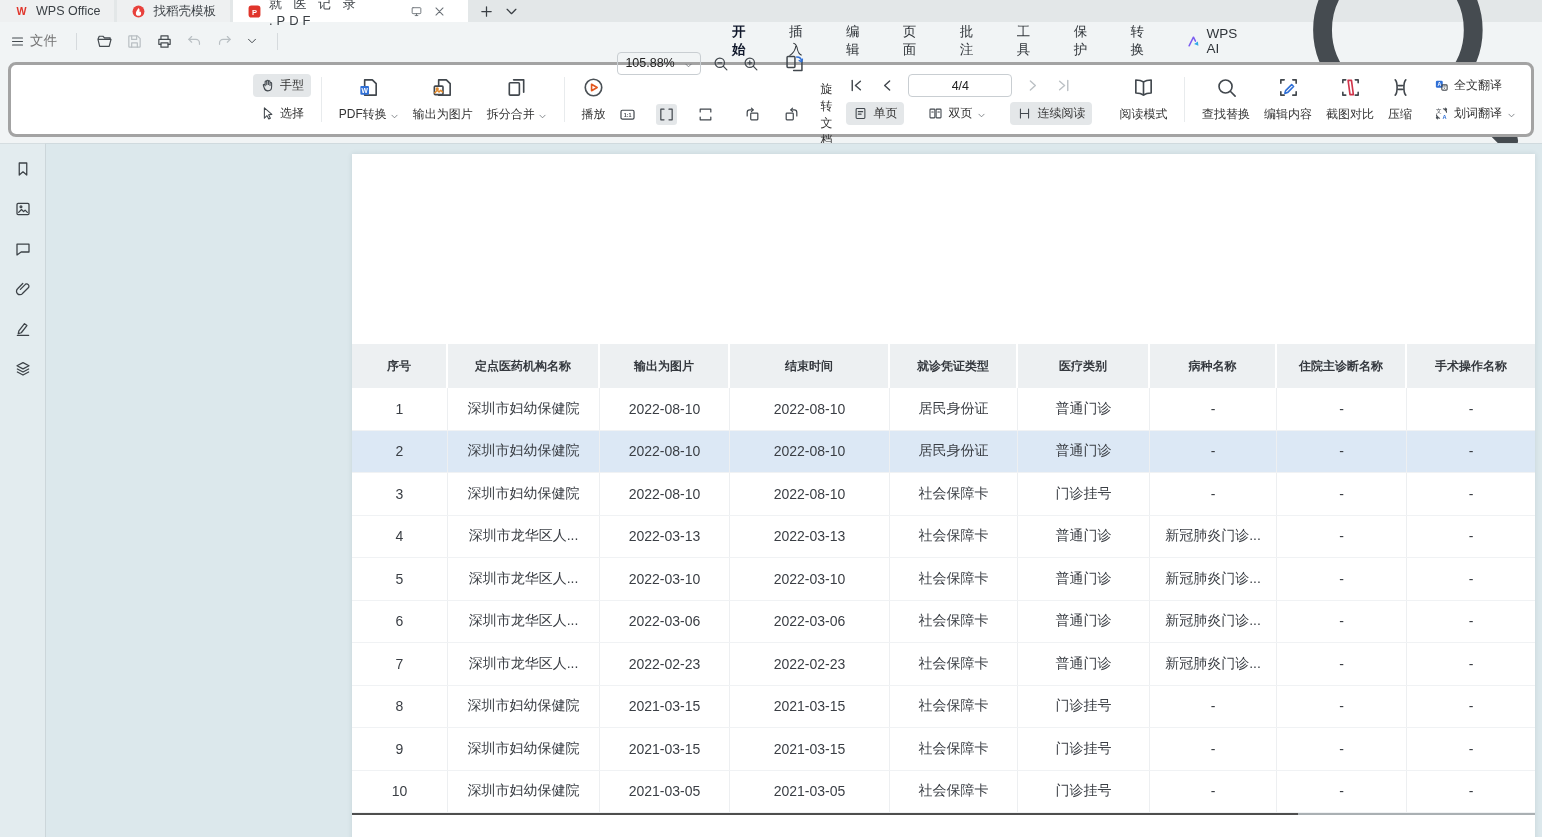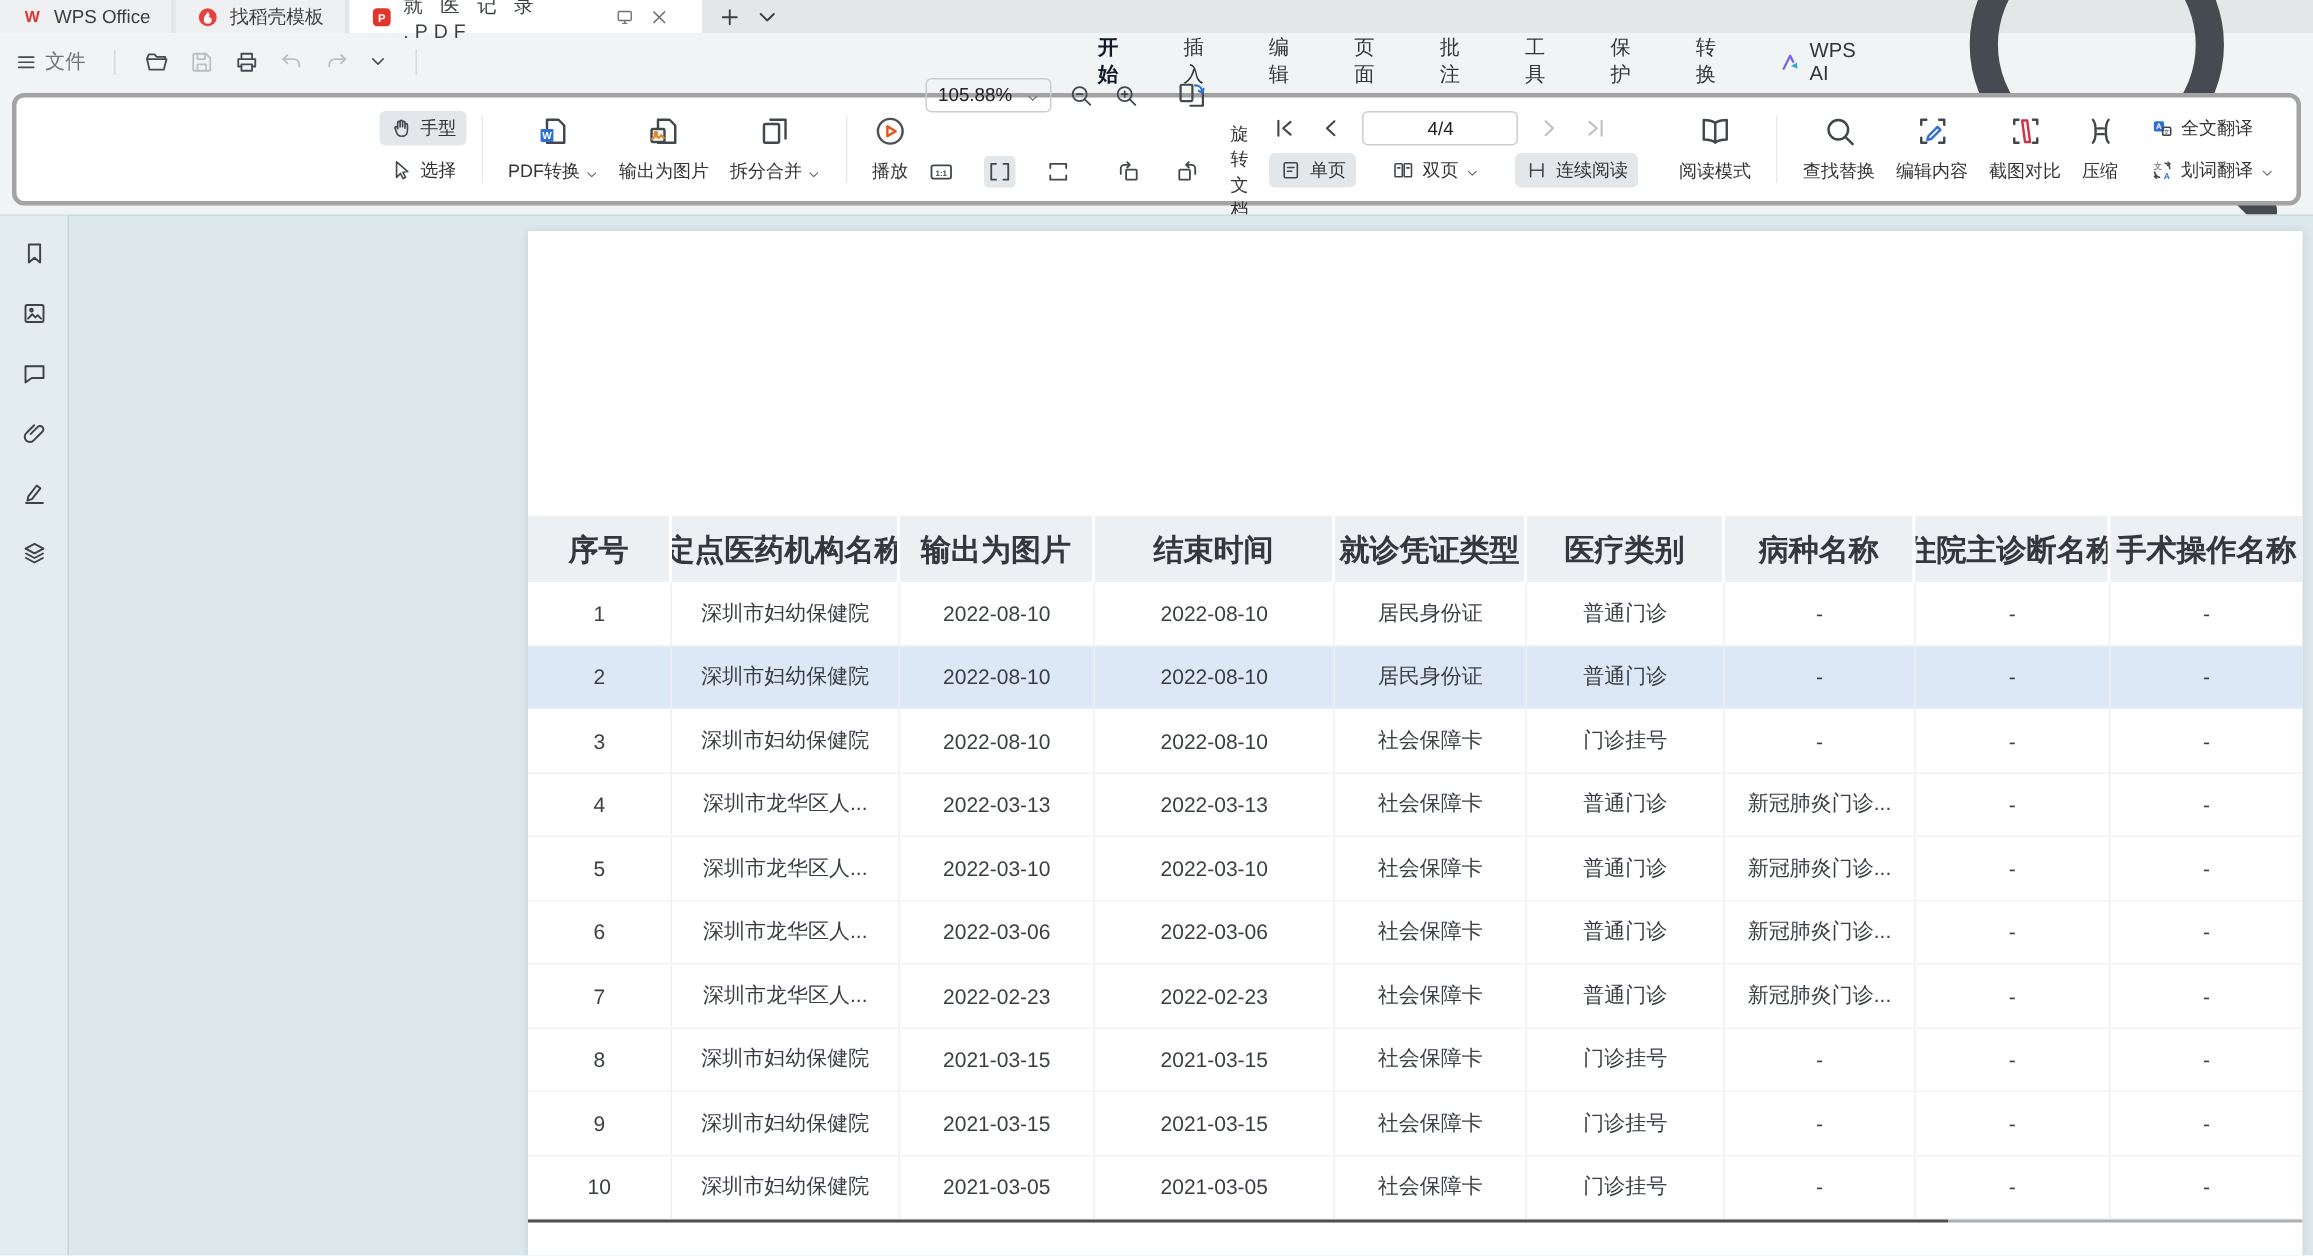--- a/index.html
+++ b/index.html
@@ -65,21 +65,21 @@
   .viewport { flex:1; background:#dce8ec; border-top:1px solid #d0dade; position:relative; overflow:hidden; }
   .page { position:absolute; left:306px; top:10px; width:1183px; height:900px; background:#fff;
           box-shadow:0 0 5px rgba(40,60,70,.12); }
 
   
   .tbl { position:absolute; left:0; top:190px; width:1183px; font-size:14px; color:#3a3e44; }
   .trow { display:grid; grid-template-columns:96px 152px 130px 160px 128px 132px 127px 130px 128px; }
   .trow.head { height:44px; }
   .trow.body { height:42.5px; border-bottom:1px solid #f0f2f4; }
   .tcell { display:flex; align-items:center; justify-content:center; overflow:hidden; white-space:nowrap; }
-  .head .tcell { background:#edf0f2; font-weight:bold; color:#34383e; font-size:20px; border-right:2px solid #fff; }
+  .head .tcell { background:#edf0f2; font-weight:bold; color:#34383e; font-size:12px; border-right:2px solid #fff; }
   .head .tcell:last-child { border-right:none; }
   .body .tcell { border-right:1px solid #edeff1; }
   .body .tcell:last-child { border-right:none; }
   .body.hl .tcell { background:#dce8f5; }
   .endline { height:2px; width:1183px;
      background:linear-gradient(to right,#4e4e4e 0%,#4e4e4e 80%,#aab0b3 80%,#aab0b3 100%); }
 
   .ic svg { width:100%; height:100%; display:block; }
 </style>
 </head>

